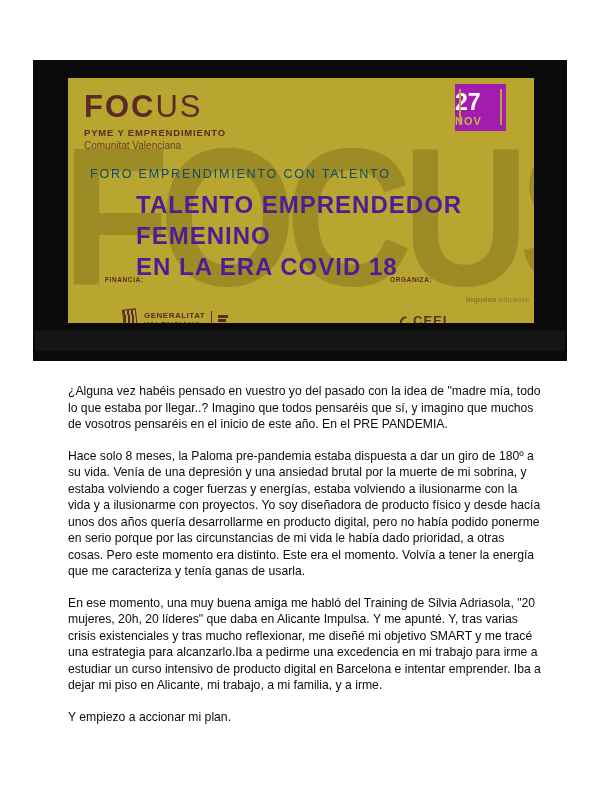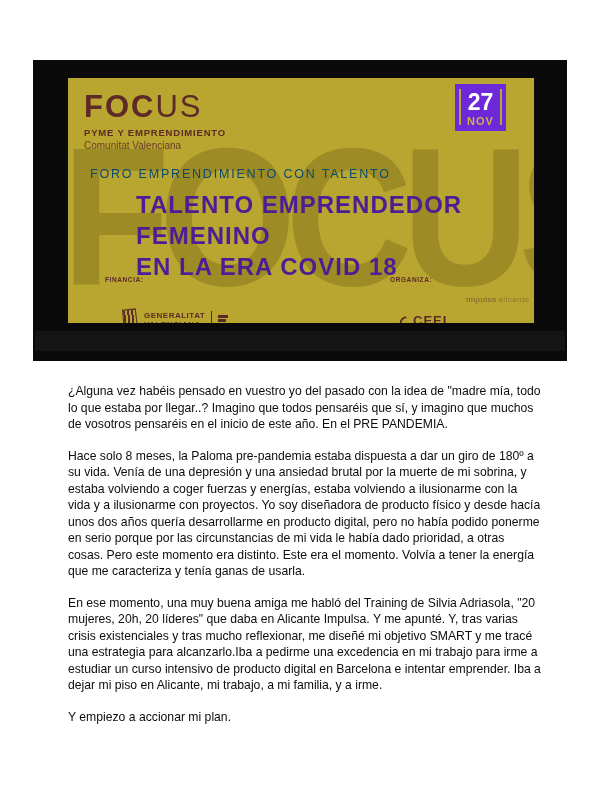--- a/index.html
+++ b/index.html
@@ -15,21 +15,21 @@
              letter-spacing:-12px;color:rgba(96,79,14,0.30);transform:scaleX(0.90);
              transform-origin:0 0;white-space:nowrap;pointer-events:none;}
 
   .brand{position:absolute;left:16px;top:13px;color:#5d2a27;}
   .brand-main{font-size:31px;letter-spacing:2px;line-height:1;}
   .brand-main .bold{font-weight:800;margin-top:28px;}
   .brand-main .light{font-weight:300;}
   .brand-sub{font-size:9.5px;font-weight:700;letter-spacing:0.8px;margin-top:5px;}
   .brand-region{font-size:10px;font-weight:400;margin-top:2px;opacity:0.85;}
 
-  .badge{position:absolute;left:387px;top:6px;width:51px;height:47px;background:#6d28d9;text-align:center;}
+  .badge{position:absolute;left:387px;top:6px;width:51px;height:47px;background:#a21caf;}
   .badge .bar{position:absolute;top:5px;bottom:6px;width:2px;background:#b8a630;}
   .bar-l{left:4px;} .bar-r{right:4px;}
   .badge-day{font-size:23px;font-weight:800;line-height:1;margin-top:7px;color:#ffffff;}
   .badge-month{font-size:11px;font-weight:700;letter-spacing:1px;color:#c9b54a;margin-top:1px;}
 
   .kicker{position:absolute;left:22px;top:89px;font-size:12.5px;letter-spacing:1.8px;
           color:#0c4a6e;font-weight:500;white-space:nowrap;text-align:right;}
   .title{position:absolute;left:22px;top:111px;font-size:24px;font-weight:700;
          letter-spacing:1px;color:#4c1d95;line-height:31px;margin-left:46px;}
 

